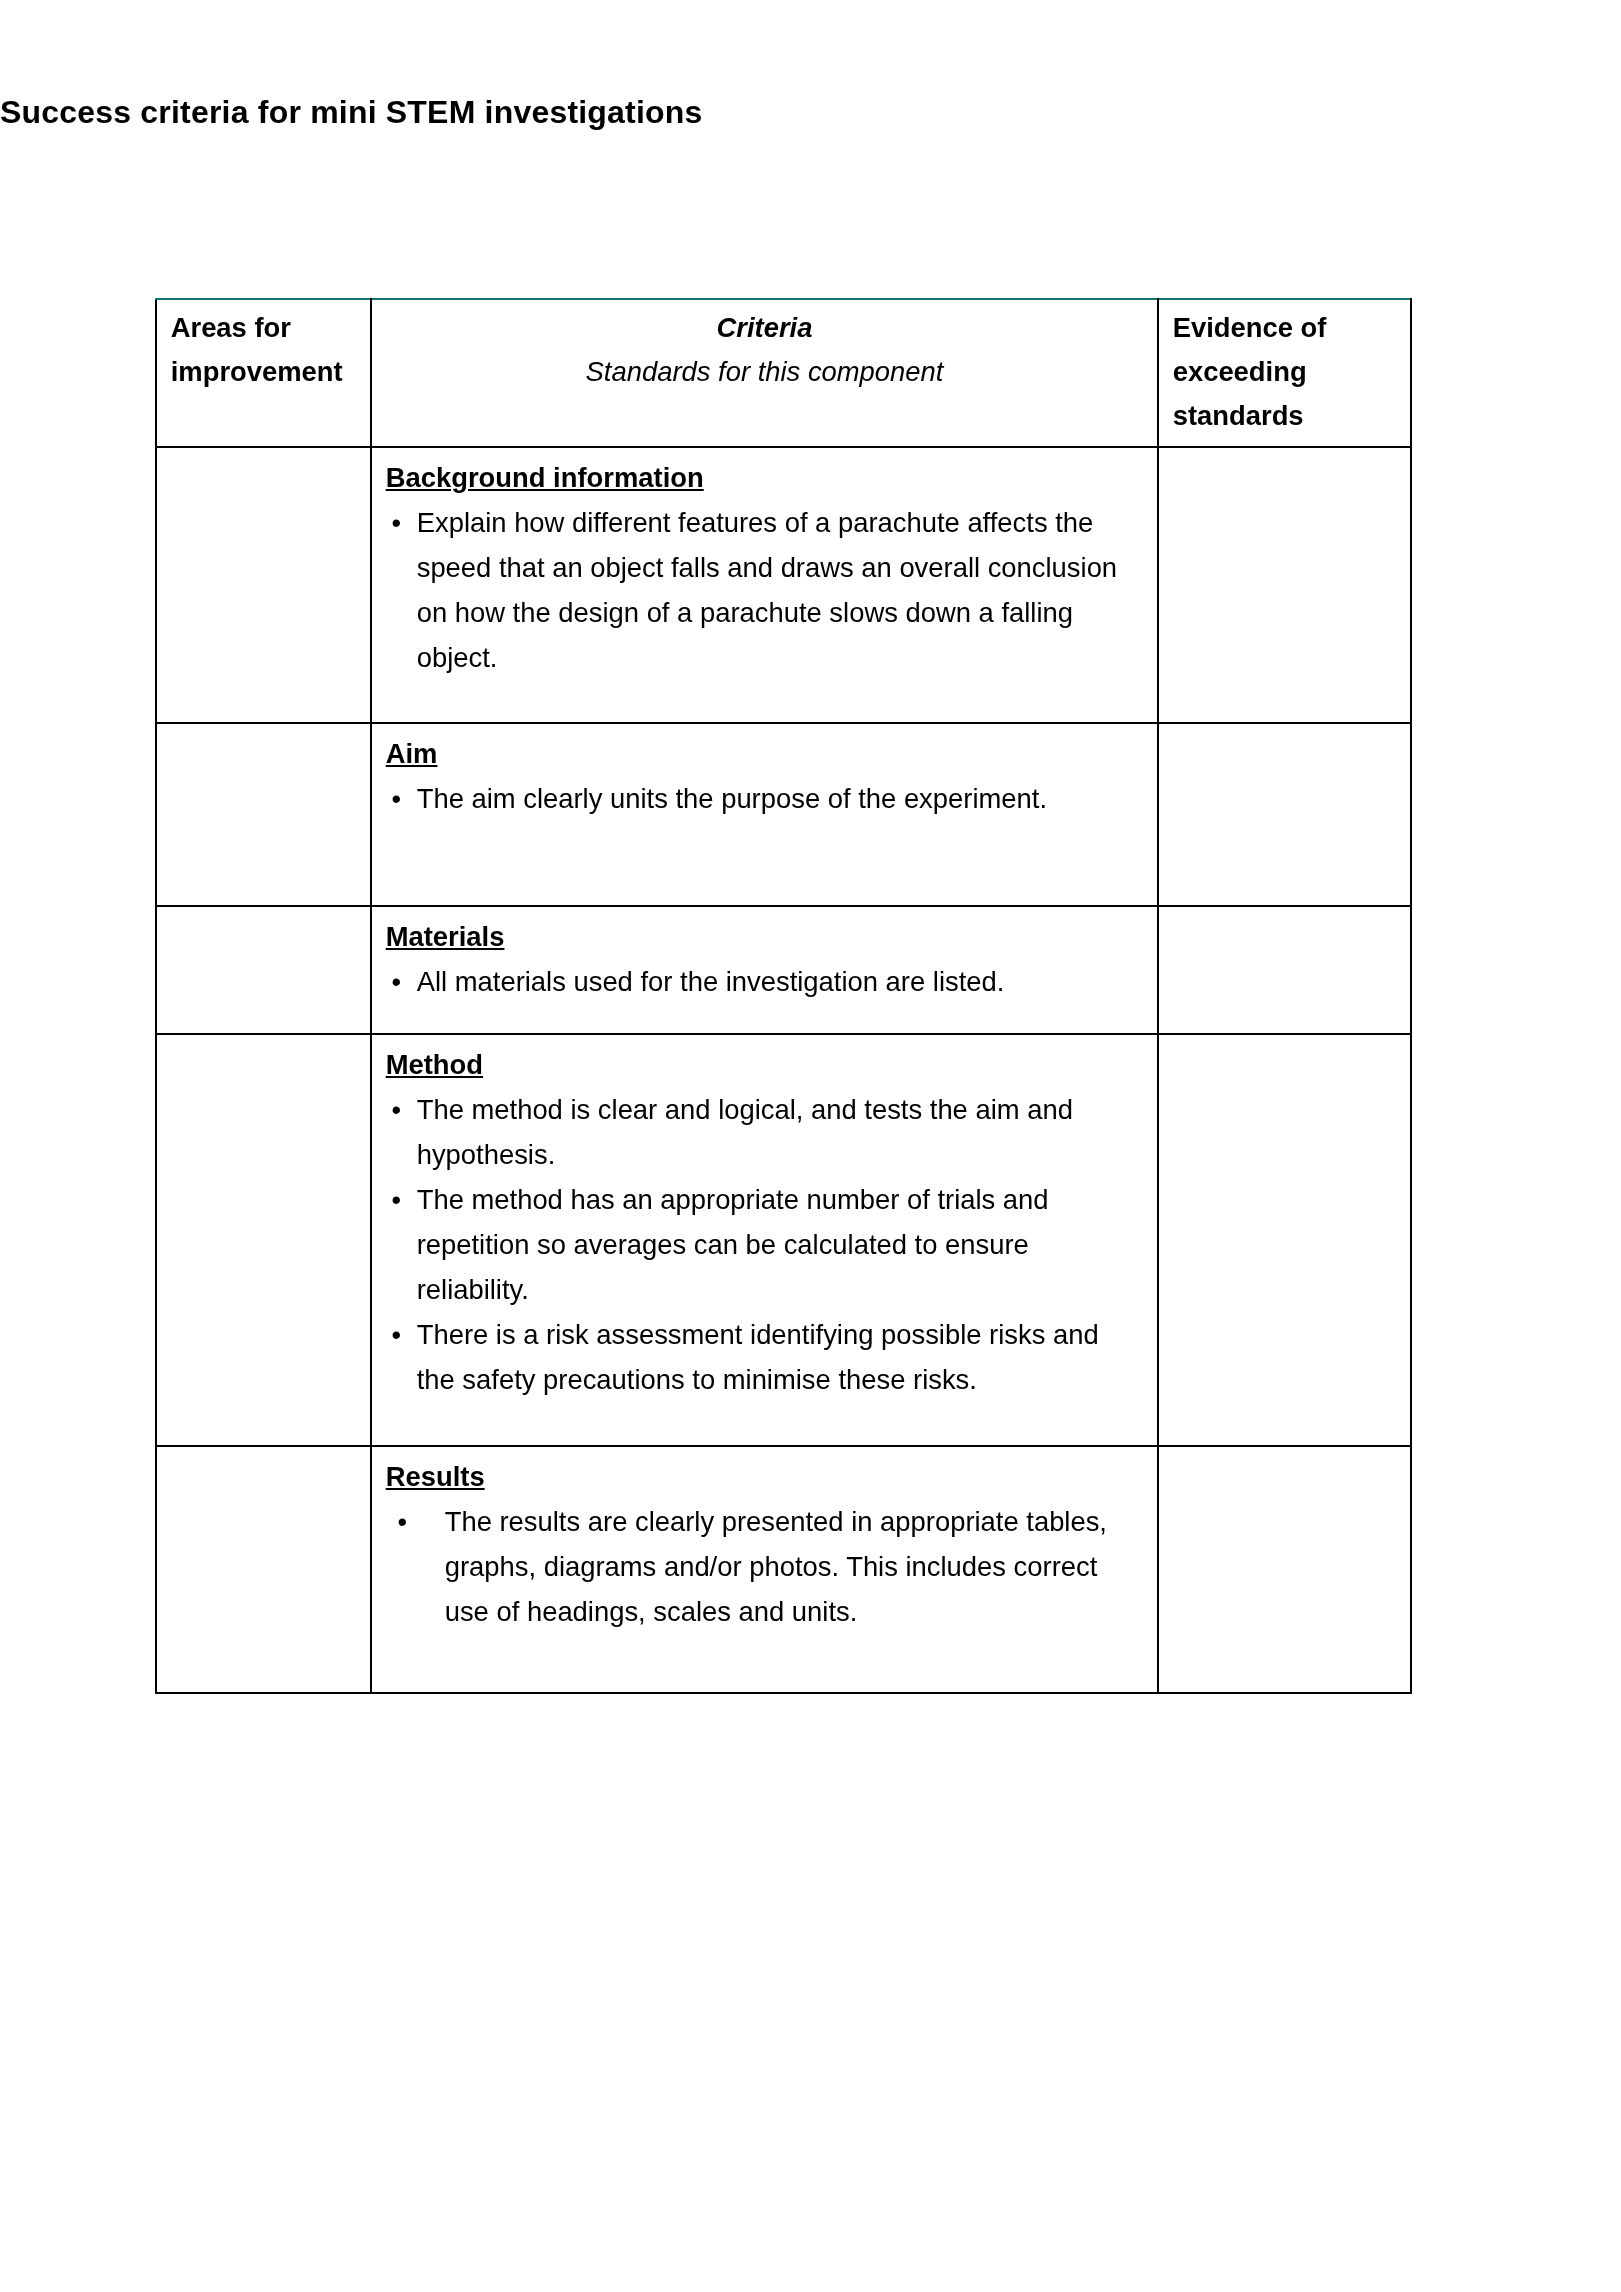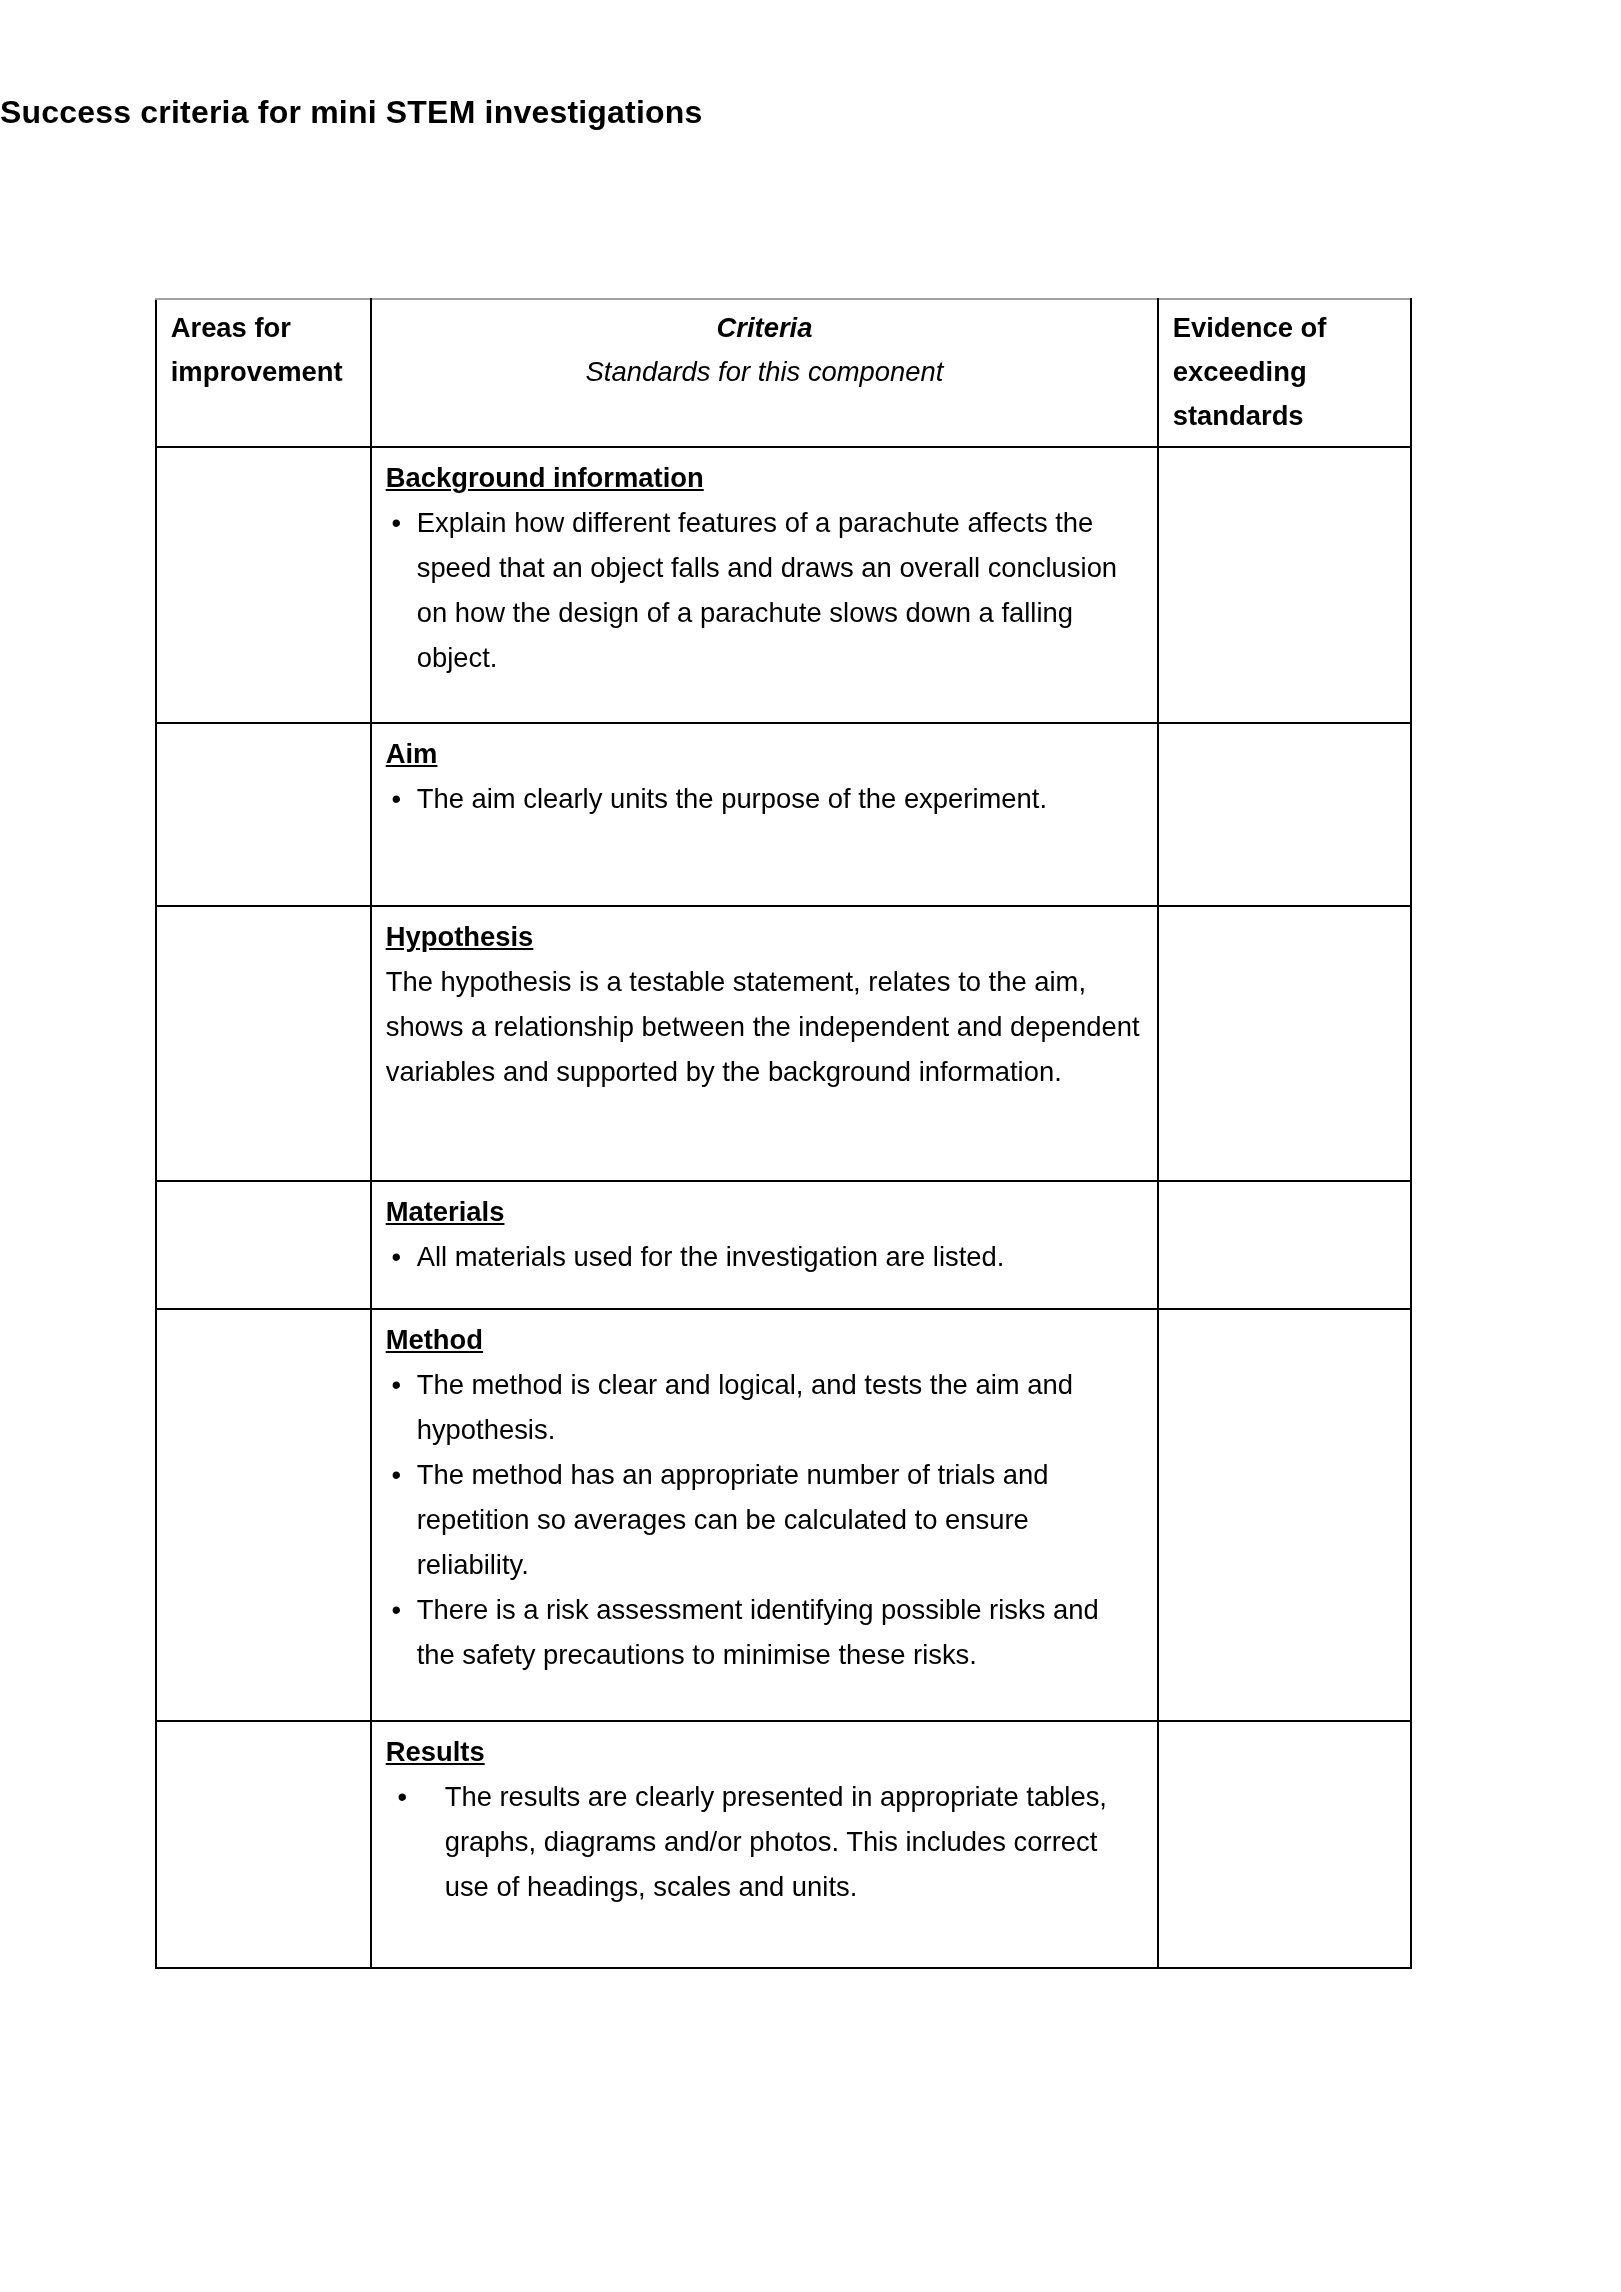--- a/index.html
+++ b/index.html
@@ -57,21 +57,21 @@
     border-left: 2px solid #000;
     border-right: 2px solid #000;
     border-top: 2.9px solid #000;
     border-bottom: 2.9px solid #000;
     vertical-align: top;
     padding: 7.8px 13.7px;
     font-size: 27.4px;
     line-height: 45px;
   }
   .rubric thead th {
-    border-top: 2px solid #a3a3a3;
+    border-top: 2px solid #0f766e;
     font-weight: bold;
     text-align: left;
     height: 138px;
     padding-top: 5.9px;
     line-height: 44px;
   }
   .rubric thead th.center { text-align: center; font-style: italic; }
   .header-sub {
     font-weight: normal;
     text-align: center;
@@ -147,28 +147,20 @@
         <td></td>
         <td class="criteria-cell">
           <div class="cell-heading">Aim</div>
           <ul class="bullets">
             <li>The aim clearly units the purpose of the experiment.</li>
           </ul>
         </td>
         <td></td>
       </tr>
 
-      <tr class="row-2">
-        <td></td>
-        <td class="criteria-cell">
-          <div class="cell-heading">Hypothesis</div>
-          <p class="para">The hypothesis is a testable statement, relates to the aim, shows a relationship between the independent and dependent variables and supported by the background information.</p>
-        </td>
-        <td></td>
-      </tr>
 
       <tr class="row-3">
         <td></td>
         <td class="criteria-cell">
           <div class="cell-heading">Materials</div>
           <ul class="bullets">
             <li>All materials used for the investigation are listed.</li>
           </ul>
         </td>
         <td></td>

